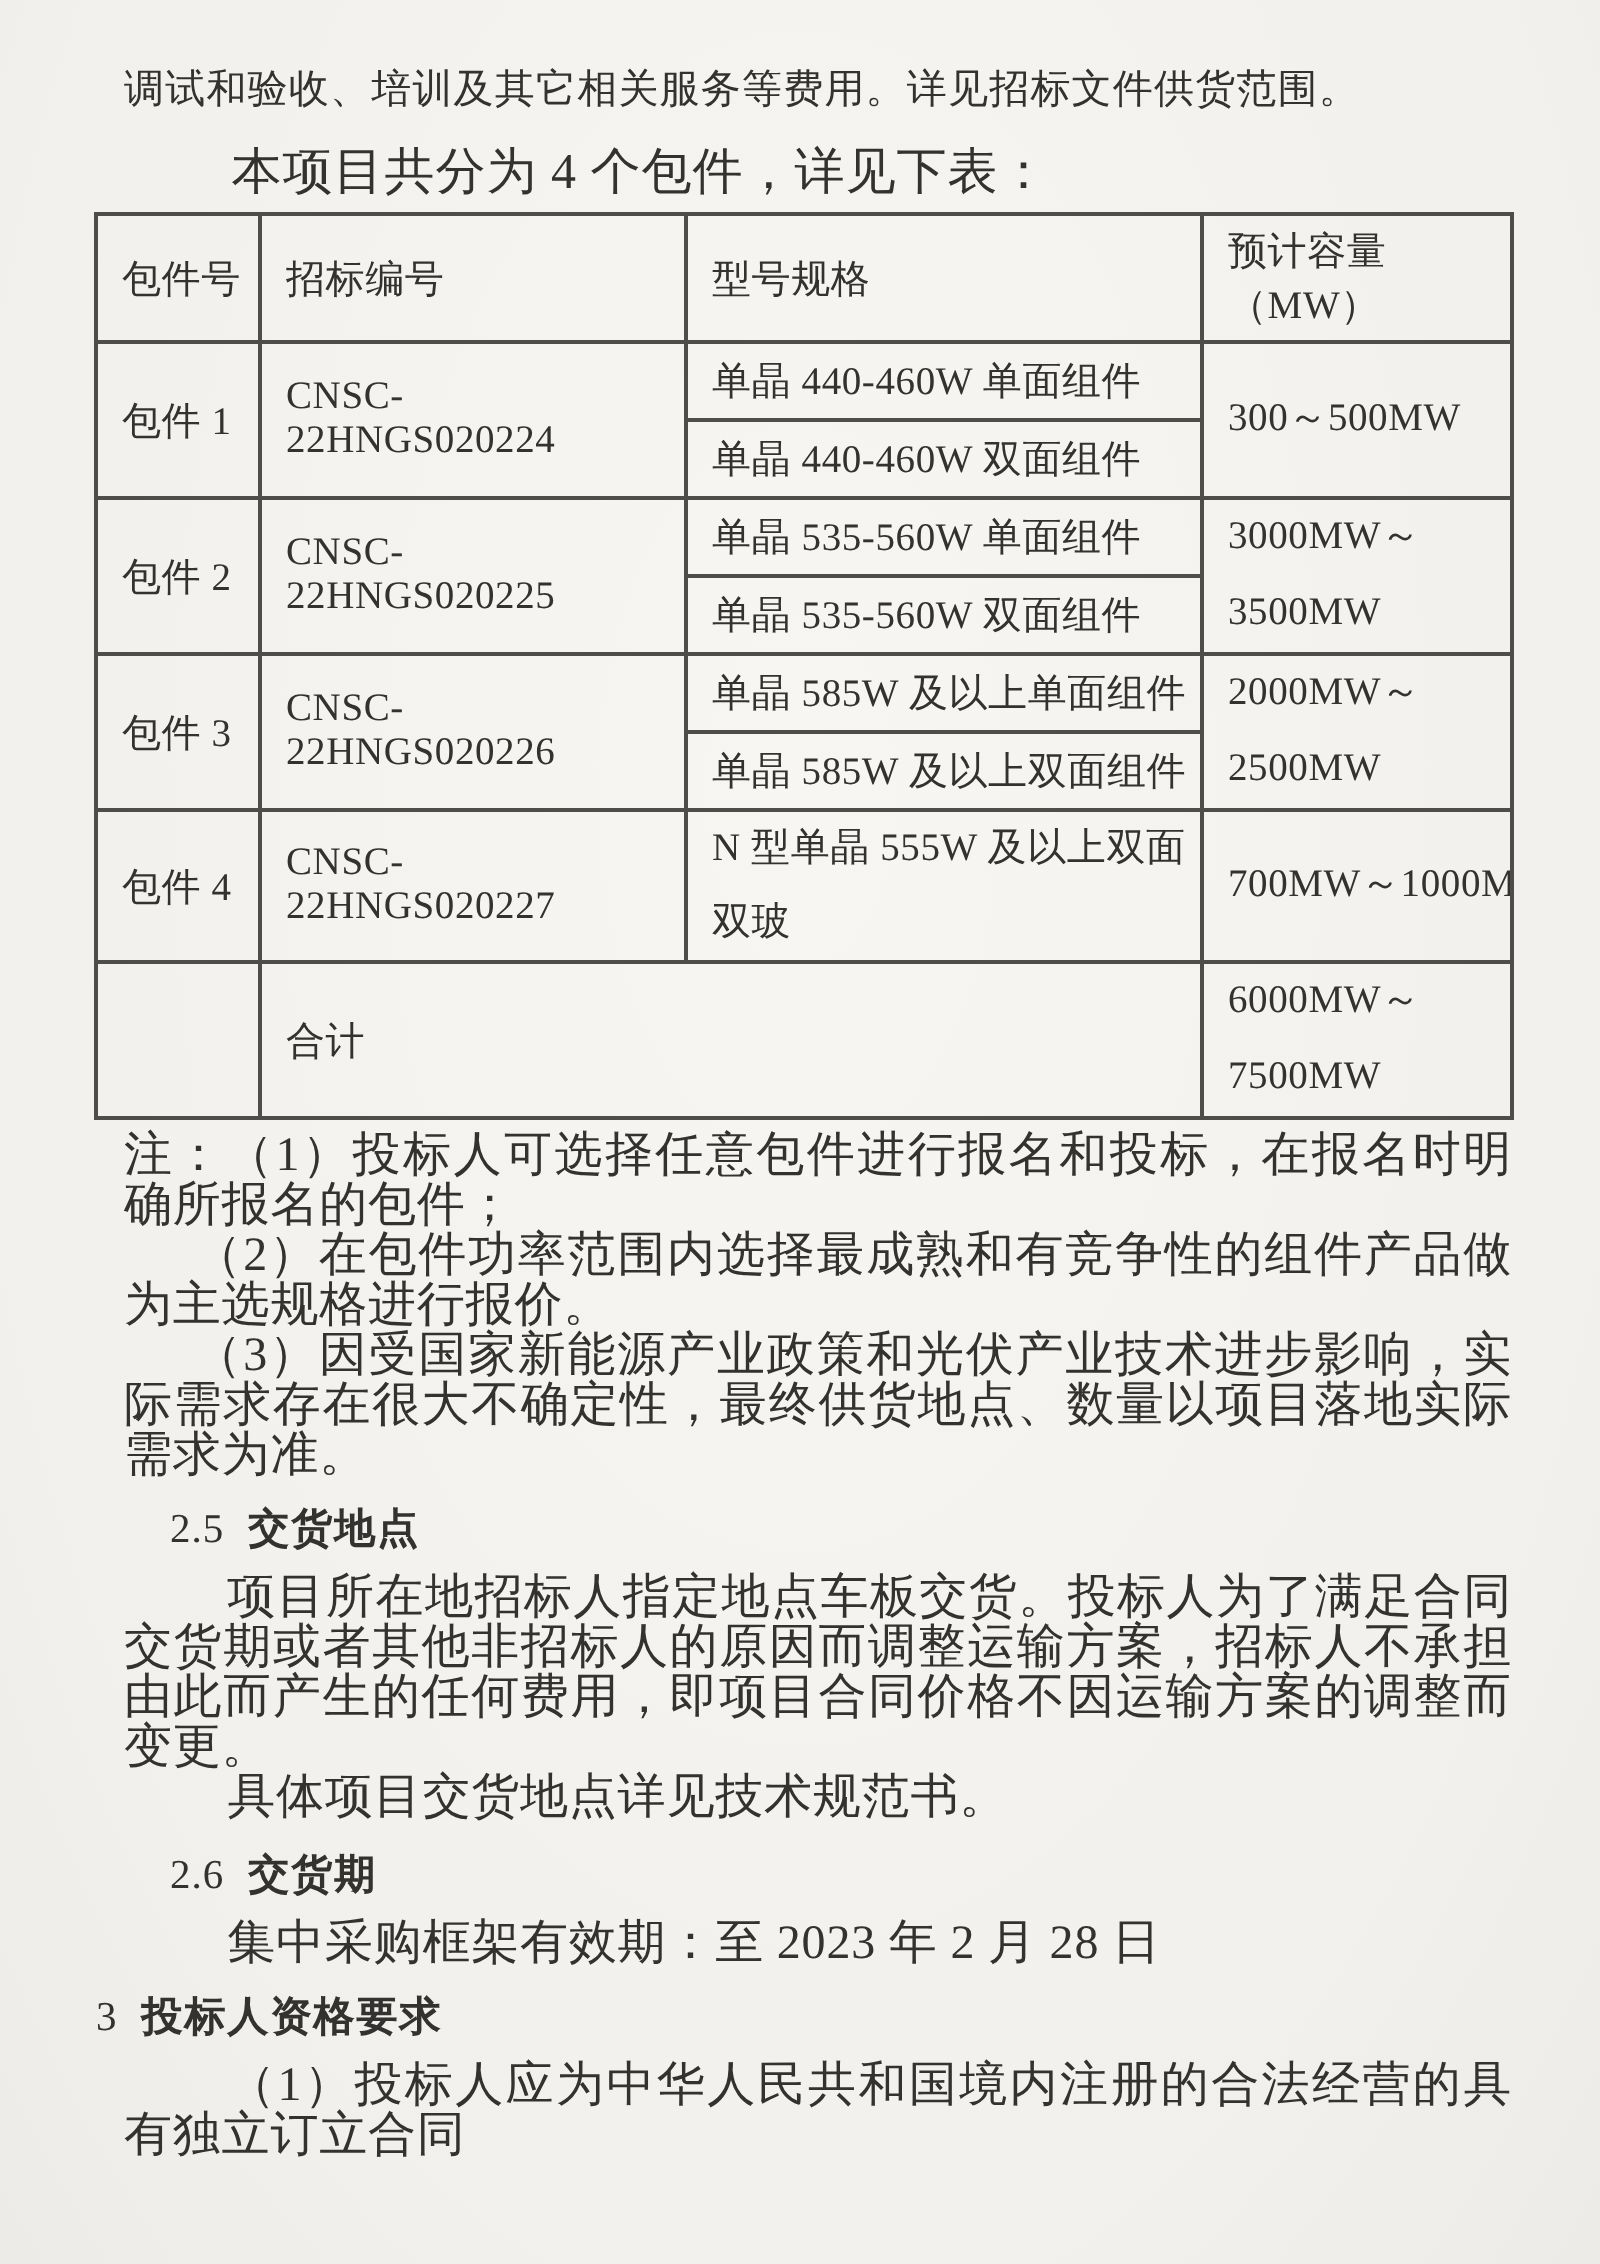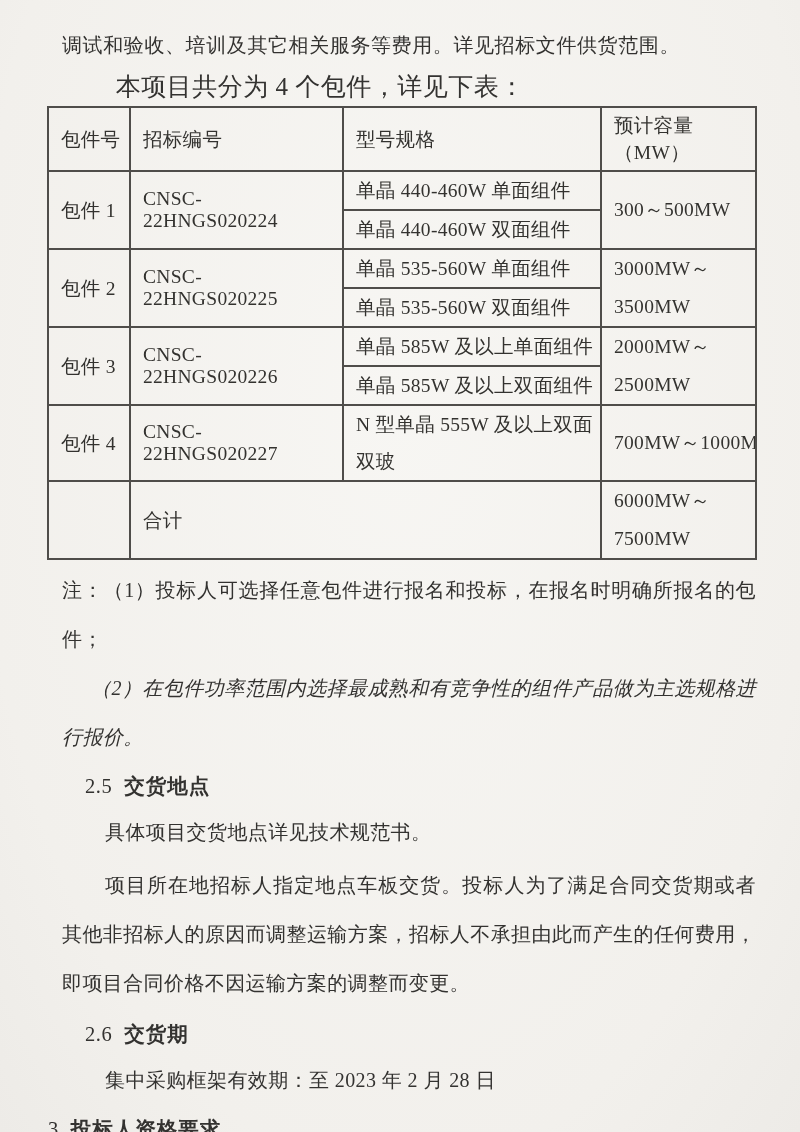--- a/index.html
+++ b/index.html
@@ -9,22 +9,22 @@
     height: 1132px;
     background: radial-gradient(ellipse at 50% 35%, #f7f6f3 0%, #f2f0ec 75%, #edebe7 100%);
     font-family: "Liberation Serif", "DejaVu Serif", serif;
     color: #333230;
     overflow: hidden;
     box-sizing: border-box;
     padding: 28px 44px 0 62px;
   }
   .para, .note {
     margin: 0;
-    font-size: 20px;
-    line-height: 49px;
+    font-size: 24px;
+    line-height: 25px;
     letter-spacing: 0.4px;
     text-align: justify;
   }
   .intro-line1 { margin: 0; font-size: 20px; line-height: 34px; letter-spacing: 0.6px; }
   .intro-line2 { margin: 8px 0 0 0; font-size: 25px; line-height: 34px; text-indent: 2.15em; letter-spacing: 0.5px; }
 
   table.pkg-table {
     border-collapse: collapse;
     table-layout: fixed;
     width: 708px;
@@ -47,21 +47,21 @@
   tr.h-head  { height: 64px; }
   tr.h-sub   { height: 39px; }
   tr.h-sub2  { height: 38px; }
   tr.h-row4  { height: 75px; }
   tr.h-total { height: 76px; }
   td.spec-multi { line-height: 37px; padding-right: 14px; }
   .cap-line { line-height: 38px; white-space: nowrap; }
   td.total-label { padding-left: 14px; }
 
   .notes-block { margin-top: 6px; }
-  .note-indent { text-indent: 1.45em; font-style: italic; }
+  .note-indent { text-indent: 1.45em; }
 
   .heading {
     margin: 6px 0 4px 23px;
     font-size: 20.5px;
     line-height: 36px;
     letter-spacing: 0.5px;
   }
   .heading .h-num { font-weight: normal; margin-right: 12px; }
   .heading .h-title { font-weight: bold; font-family: Liberation Sans, sans-serif; letter-spacing: 1px; }
   .heading.heading-l3 { margin-left: -14px; margin-top: 6px; }
@@ -147,25 +147,26 @@
           <div class="cap-line">6000MW～</div>
           <div class="cap-line">7500MW</div>
         </td>
       </tr>
     </tbody>
   </table>
 
   <div class="notes-block">
     <p class="note">注：（1）投标人可选择任意包件进行报名和投标，在报名时明确所报名的包件；</p>
     <p class="note note-indent">（2）在包件功率范围内选择最成熟和有竞争性的组件产品做为主选规格进行报价。</p>
+    <p class="note note-indent">（3）因受国家新能源产业政策和光伏产业技术进步影响，实际需求存在很大不确定性，最终供货地点、数量以项目落地实际需求为准。</p>
   </div>
 
   <h2 class="heading"><span class="h-num">2.5</span><span class="h-title">交货地点</span></h2>
+  <p class="para para-indent mt4">项目所在地招标人指定地点车板交货。投标人为了满足合同交货期或者其他非招标人的原因而调整运输方案，招标人不承担由此而产生的任何费用，即项目合同价格不因运输方案的调整而变更。</p>
   <p class="para para-indent">具体项目交货地点详见技术规范书。</p>
-  <p class="para para-indent mt4">项目所在地招标人指定地点车板交货。投标人为了满足合同交货期或者其他非招标人的原因而调整运输方案，招标人不承担由此而产生的任何费用，即项目合同价格不因运输方案的调整而变更。</p>
 
   <h2 class="heading heading-26"><span class="h-num">2.6</span><span class="h-title">交货期</span></h2>
   <p class="para para-indent mt2">集中采购框架有效期：至 2023 年 2 月 28 日</p>
 
   <h2 class="heading heading-l3"><span class="h-num">3</span><span class="h-title">投标人资格要求</span></h2>
   <p class="para para-indent">（1）投标人应为中华人民共和国境内注册的合法经营的具有独立订立合同</p>
 
 </div>
 
 </body></html>

